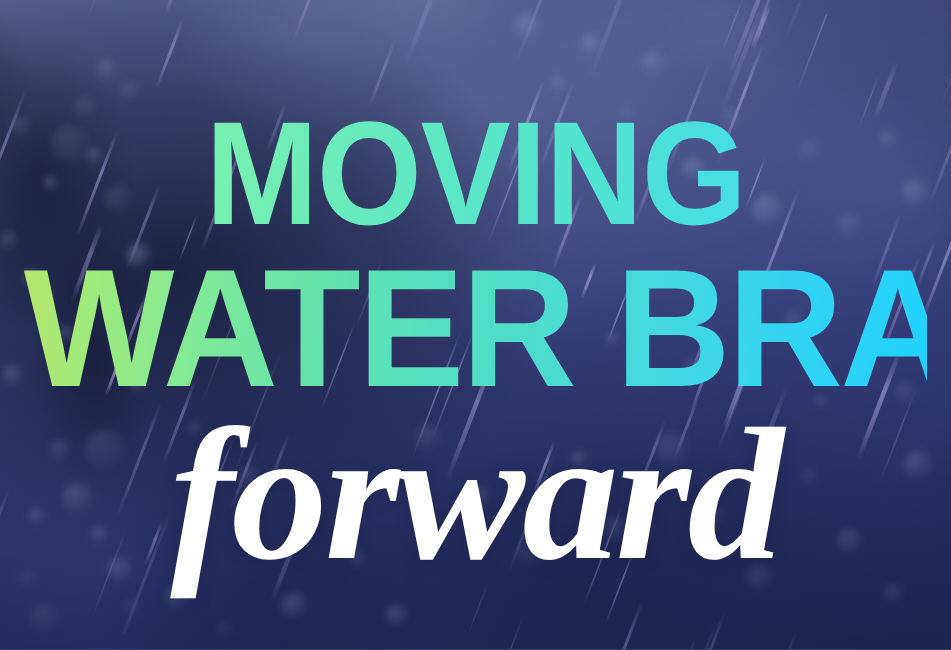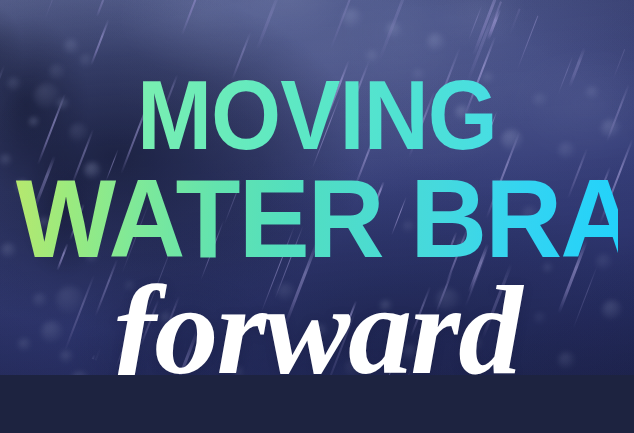--- a/index.html
+++ b/index.html
@@ -1,21 +1,21 @@
 <!DOCTYPE html>
 <html><head>
 <meta charset="utf-8">
 <style>
   html,body{margin:0;padding:0;background:#1d2340;}
   *{box-sizing:border-box;}
 
   .banner{
     position:relative;
     width:634px;
-    height:375px;
+    height:433px;
     overflow:hidden;
     font-family:"Liberation Sans", sans-serif;
     background:#3f4a86;
     user-select:none;
   }
 
   
   .bg-base{
     position:absolute; inset:0;
     background:

